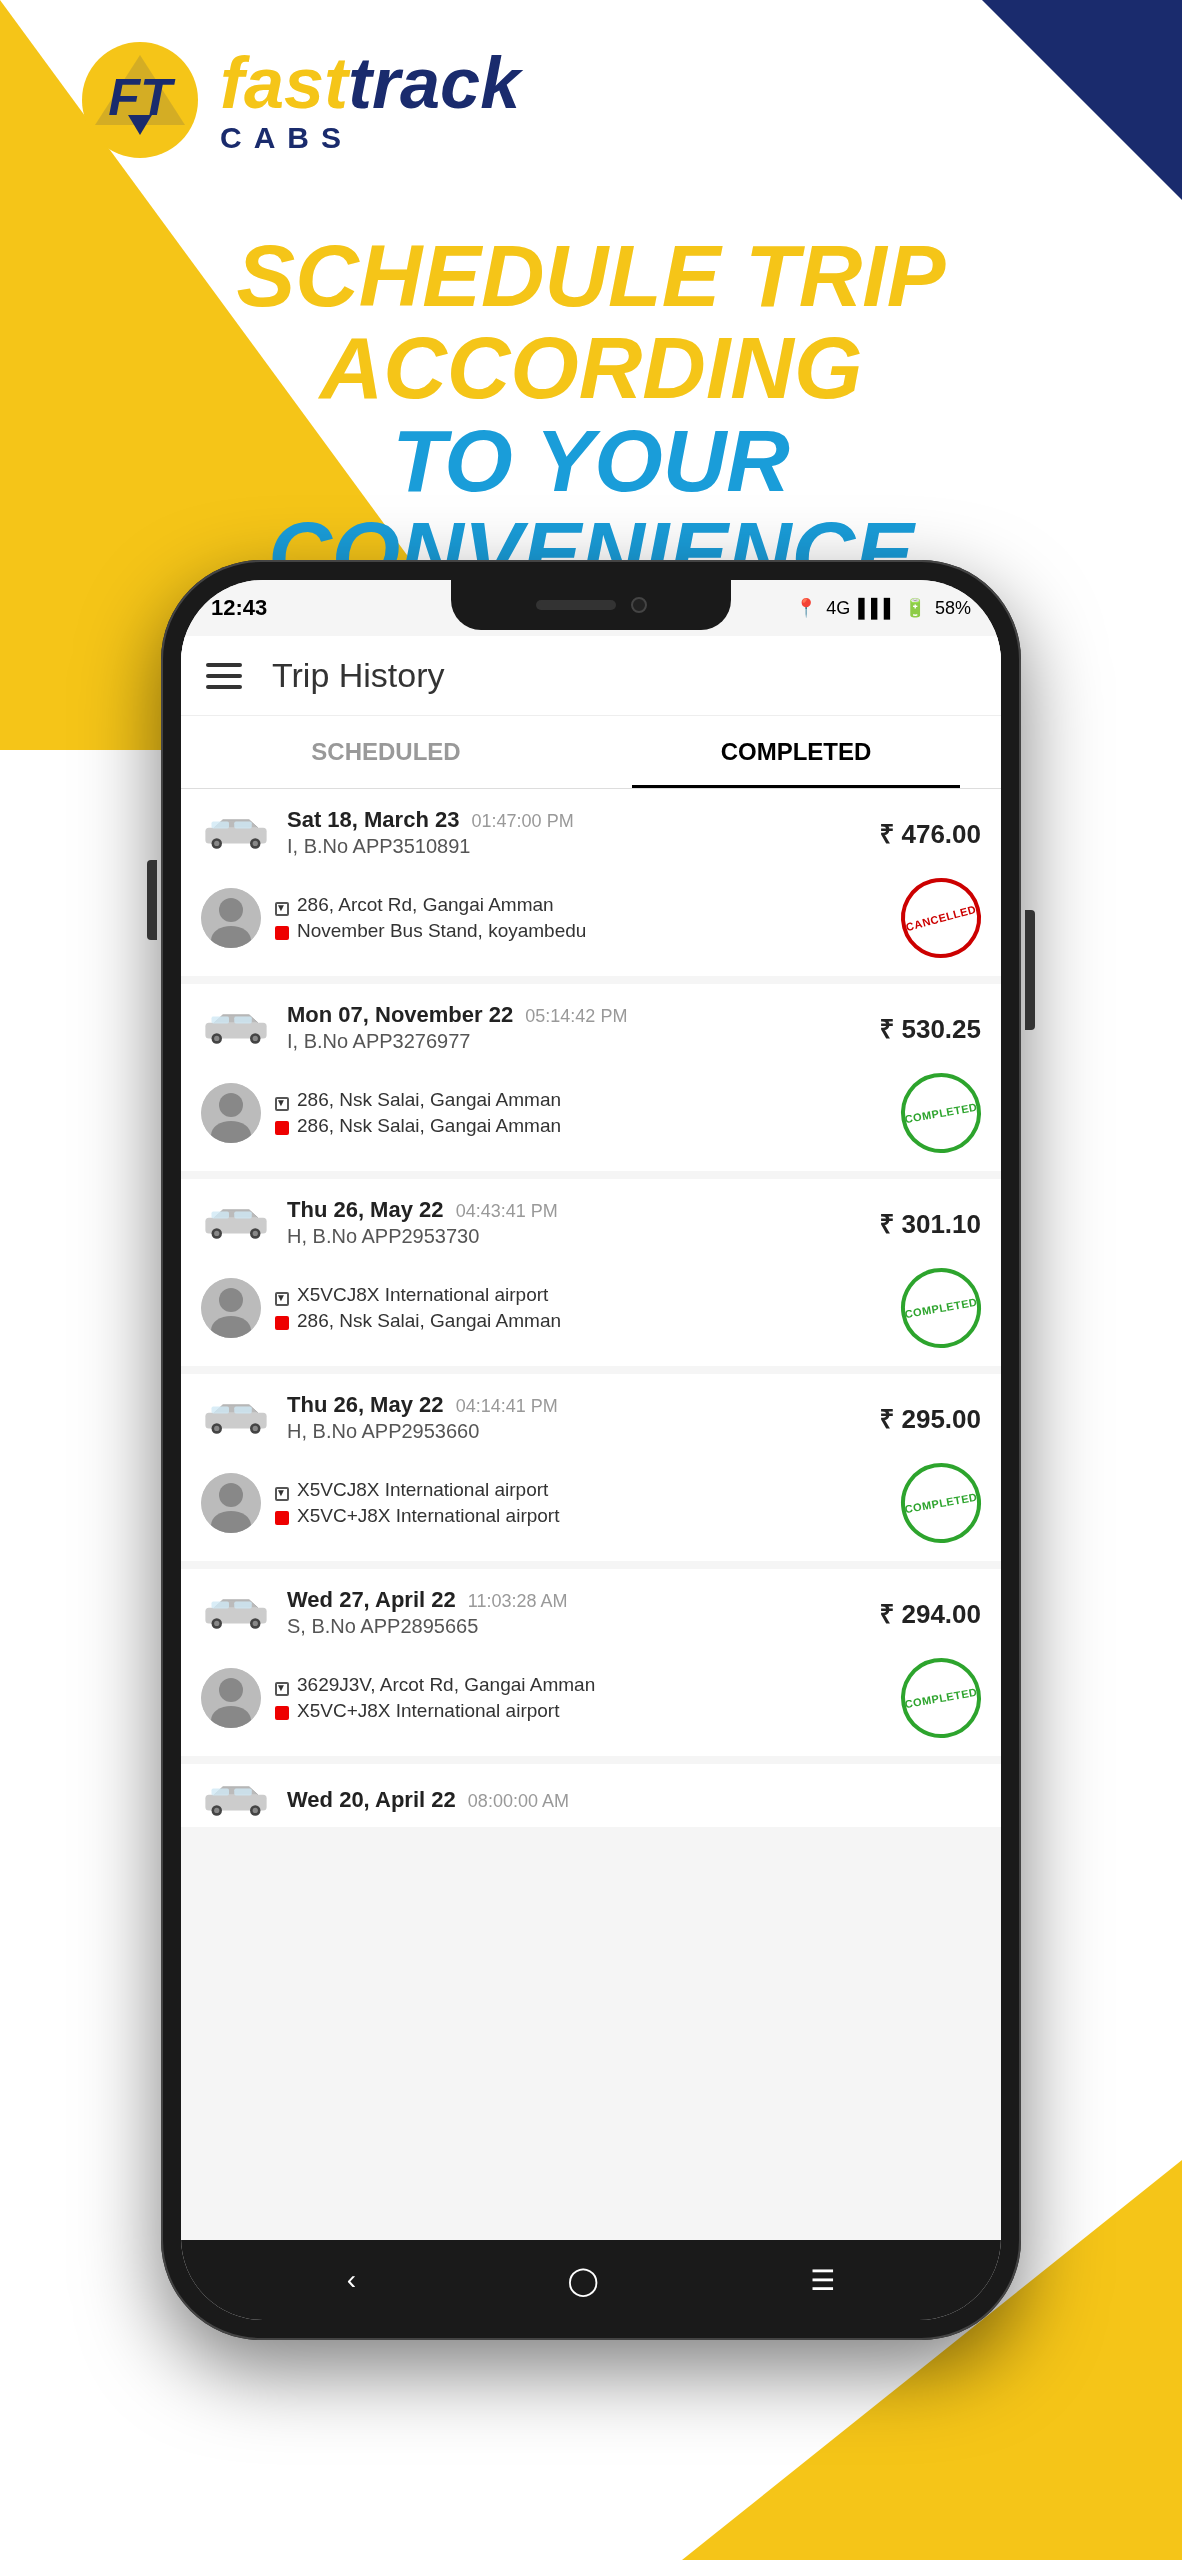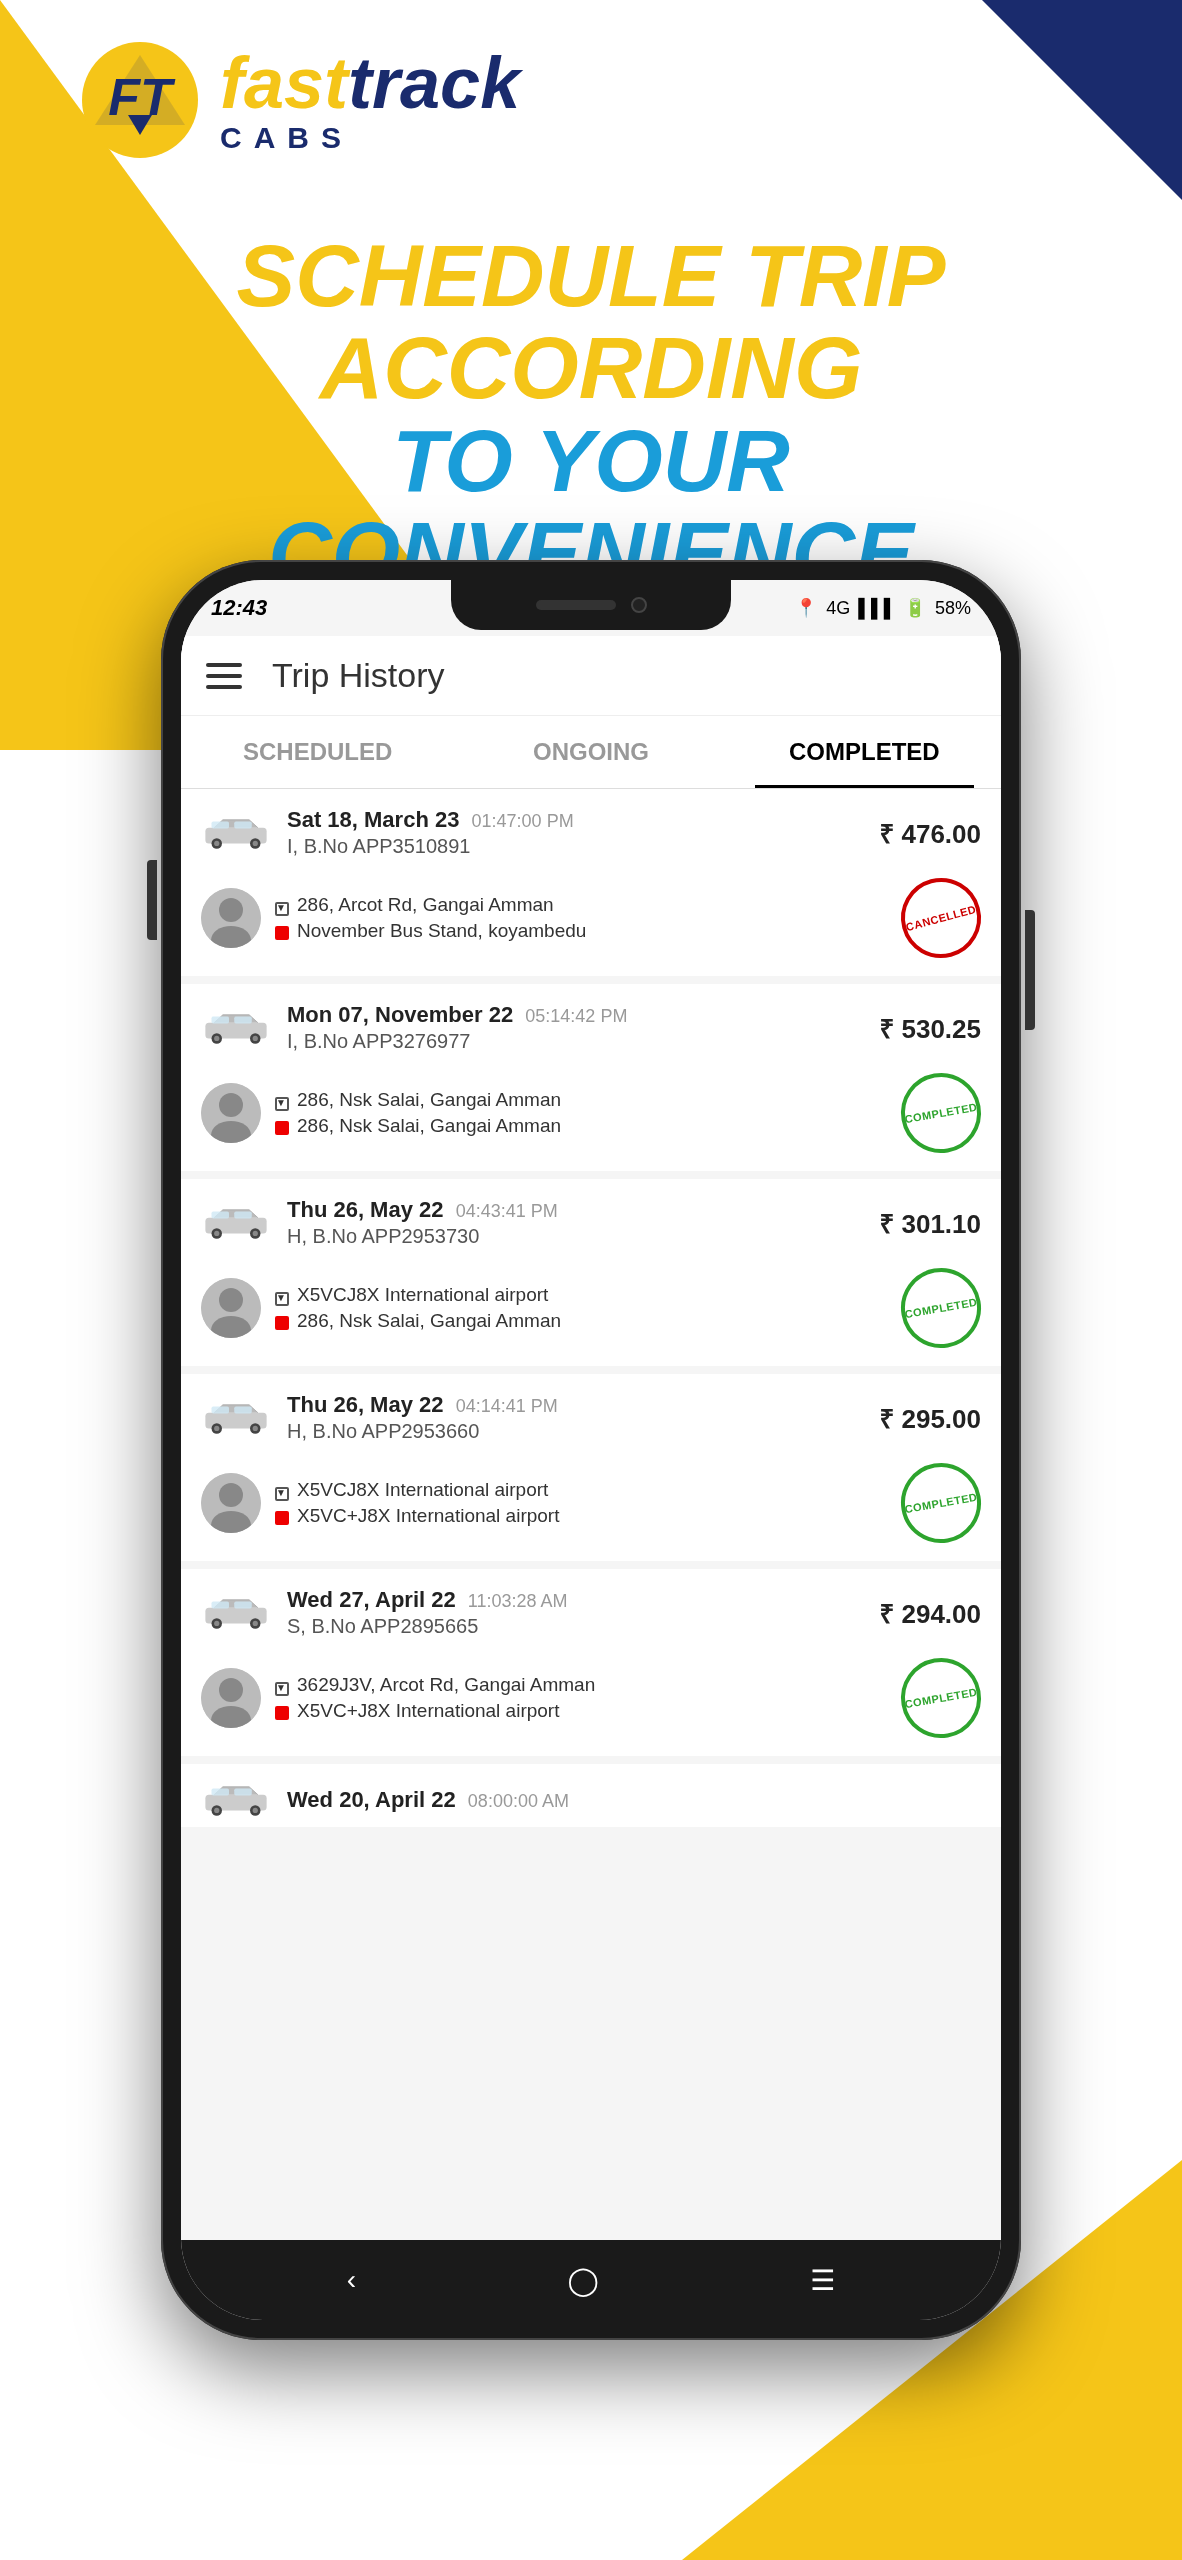--- a/index.html
+++ b/index.html
@@ -203,21 +203,20 @@
       display: flex;
       align-items: center;
       justify-content: space-between;
       padding: 0 30px;
       z-index: 50;
     }
     .status-time {
       font-size: 22px;
       font-weight: 700;
       color: #000;
-      font-style: italic;
     }
     .status-icons {
       display: flex;
       align-items: center;
       gap: 8px;
       font-size: 18px;
       color: #000;
     }
 
     
@@ -524,23 +523,20 @@
             <span></span>
               <span></span>
               <span></span>
           </div>
           <div class="top-bar-title">Trip History</div>
         </div>
 
         <div class="tabs">
           <div class="tab">
             <span>SCHEDULED</span>
-          </div>
-          <div class="tab">
-            <span>ONGOING</span>
           </div>
           <div class="tab active">
             <span>COMPLETED</span>
           </div>
         </div>
 
         <div class="trip-list">
 
           <div class="trip-entry">
             <div class="trip-header">

